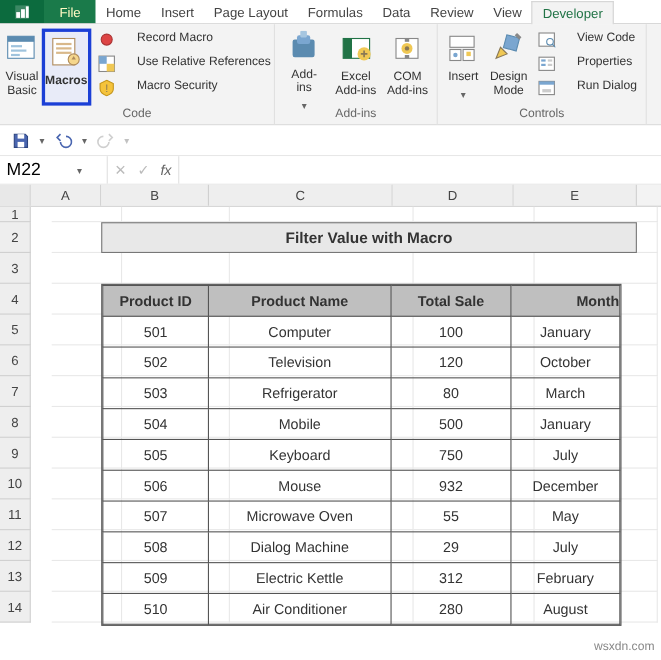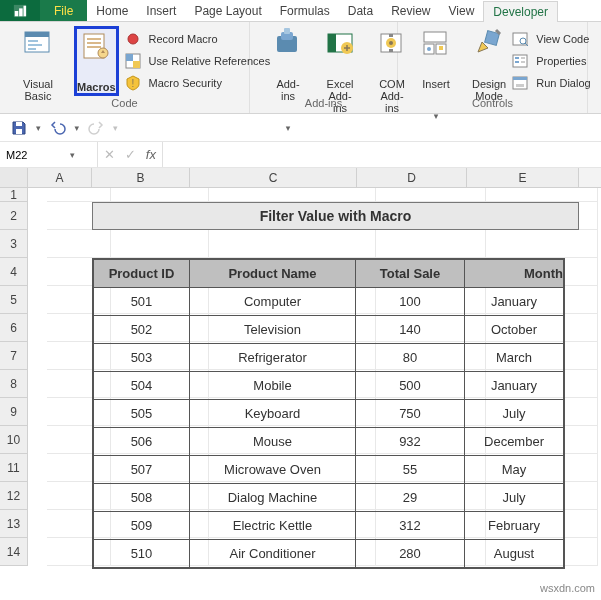--- a/index.html
+++ b/index.html
@@ -3,43 +3,43 @@
 <meta charset="utf-8">
 <style>
 * { box-sizing: border-box; margin: 0; padding: 0; font-family: "Segoe UI", Arial, sans-serif; }
 body { background: #fff; width: 601px; height: 600px; overflow: hidden; font-size: 12px; color: #333; position: relative; }
 
 
 .tabbar { height: 22px; background: #fff; display: flex; align-items: stretch; border-bottom: 1px solid #d4d4d4; }
 .qat-corner { width: 40px; background: #0c6b3e; display: flex; align-items: center; justify-content: center; }
 .qat-corner svg { width: 14px; height: 14px; }
 .tab { padding: 0 9px; font-size: 12px; color: #444; display: flex; align-items: center; cursor: pointer; background: #fff; }
-.tab.file { background: #1a7a4a; color: #fde047; padding: 0 14px; }
+.tab.file { background: #1a7a4a; color: #fef9c3; padding: 0 14px; }
 .tab.active { background: #f3f3f3; color: #217346; border-top: 1px solid #d4d4d4; border-left: 1px solid #d4d4d4; border-right: 1px solid #d4d4d4; position: relative; top: 1px; }
 
 
 .ribbon { height: 92px; background: #f3f3f3; border-bottom: 1px solid #d4d4d4; display: flex; }
 .rgroup { border-right: 1px solid #e0e0e0; display: flex; flex-direction: column; height: 100%; }
 .rgroup-body { flex: 1; display: flex; align-items: flex-start; padding: 4px 4px 0 4px; gap: 2px; }
 .rgroup-label { height: 16px; font-size: 11px; color: #666; text-align: center; padding-bottom: 2px; }
-.bigbtn { width: 46px; height: 70px; display: flex; flex-direction: column; align-items: center; justify-content: flex-start; padding-top: 2px; cursor: pointer; text-align: center; font-size: 11px; line-height: 12px; gap: 20px; margin-left: 18px; }
+.bigbtn { width: 46px; height: 70px; display: flex; flex-direction: column; align-items: center; justify-content: flex-start; padding-top: 2px; cursor: pointer; text-align: center; font-size: 11px; line-height: 12px; gap: 4px; }
 .bigbtn .ico { width: 32px; height: 32px; display: flex; align-items: center; justify-content: center; }
 .bigbtn.highlight { border: 3px solid #1b3fd6; background: #e8ebf8; font-weight: bold; }
-.smallbtn { height: 22px; display: flex; align-items: center; gap: 8px; padding: 0 4px; cursor: pointer; font-size: 11px; white-space: nowrap; }
+.smallbtn { height: 22px; display: flex; gap: 20px; padding: 0 4px; cursor: pointer; font-size: 11px; white-space: nowrap; }
 .vstack { display: flex; flex-direction: column; }
 .ico svg, .smallbtn svg { display: block; }
 
 
 .qatrow { height: 28px; background: #fff; border-bottom: 1px solid #e5e5e5; display: flex; align-items: center; padding: 0 8px; gap: 6px; }
 .qatbtn { width: 22px; height: 22px; display: flex; align-items: center; justify-content: center; cursor: pointer; }
 
 
 .fxrow { height: 26px; background: #fff; border-bottom: 1px solid #e5e5e5; display: flex; align-items: stretch; }
 .namebox { width: 98px; border-right: 1px solid #e0e0e0; display: flex; align-items: center; padding: 0 6px; font-size: 12px; gap: 4px; }
-.namebox input { border: none; outline: none; width: 60px; font-size: 11px; }
+.namebox input { border: none; outline: none; width: 60px; font-size: 16px; }
 .fxbtns { display: flex; align-items: center; padding: 0 6px; gap: 10px; color: #bbb; font-size: 13px; border-right: 1px solid #e0e0e0; }
 .fxinput { flex: 1; display: flex; align-items: center; padding: 0 6px; }
 .fxinput input { border: none; outline: none; width: 100%; font-size: 12px; }
 
 
 .gridwrap { position: relative; }
 .colheads { display: flex; height: 20px; border-bottom: 1px solid #d0d0d0; background: #f3f3f3; }
 .corner { width: 28px; border-right: 1px solid #d0d0d0; background: #e8e8e8; }
 .colhead { border-right: 1px solid #d0d0d0; display: flex; align-items: center; justify-content: center; font-size: 12px; color: #444; background: #eee; }
 .cA { width: 64px; } .cB { width: 98px; } .cC { width: 167px; } .cD { width: 110px; } .cE { width: 112px; }
@@ -426,21 +426,21 @@
           </tr>
           <tr>
                 <td>501</td>
                 <td>Computer</td>
                 <td>100</td>
                 <td>January</td>
               </tr>
           <tr>
                 <td>502</td>
                 <td>Television</td>
-                <td>140</td>
+                <td>120</td>
                 <td>October</td>
               </tr>
           <tr>
                 <td>503</td>
                 <td>Refrigerator</td>
                 <td>80</td>
                 <td>March</td>
               </tr>
           <tr>
                 <td>504</td>

